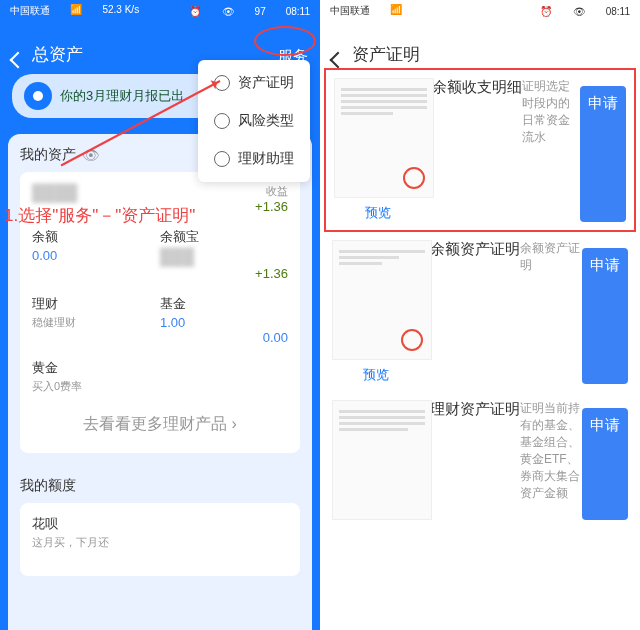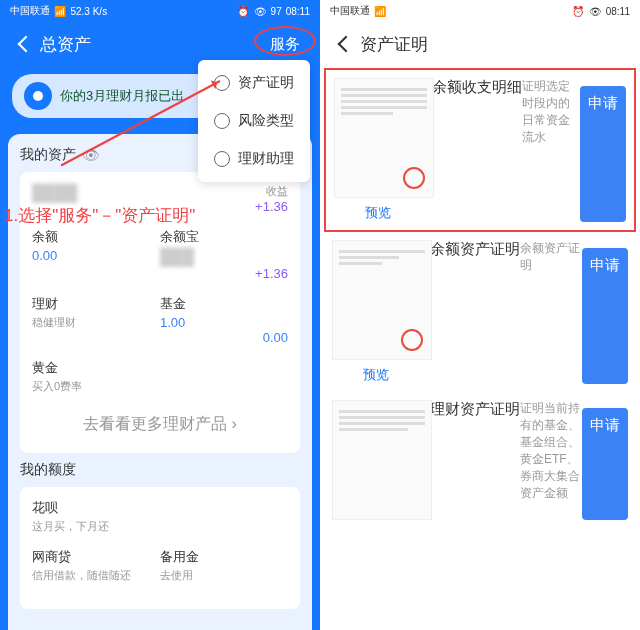--- a/index.html
+++ b/index.html
@@ -2,48 +2,48 @@
 <html><head>
 <meta charset="utf-8">
 <style>
 *{margin:0;padding:0;box-sizing:border-box;font-family:-apple-system,"PingFang SC",sans-serif}
 body{width:640px;height:630px;display:flex;background:#fff;overflow:hidden}
 .phone{flex:1;display:flex;flex-direction:column;position:relative}
 .phone-left{background:#1677ff}
 .phone-right{background:#fff}
 .status-bar{height:22px;display:flex;align-items:center;justify-content:space-between;padding:0 10px;font-size:10px;color:#fff}
 .phone-right .status-bar{color:#333}
-.status-left,.status-right{display:flex;align-items:center;gap:4px}
-.header{height:44px;display:flex;align-items:center;padding:0 20px;color:#fff;font-size:17px}
+.status-left,.status-right{display:flex;align-items:flex-start;gap:20px}
+.header{height:44px;display:flex;align-items:flex-end;padding:0 12px;color:#fff;font-size:17px}
 .phone-right .header{color:#333}
 .back-icon{width:12px;height:12px;border-left:2px solid currentColor;border-bottom:2px solid currentColor;transform:rotate(45deg);margin-right:8px}
 .header-title{flex:1}
 .header-right{font-size:15px}
 .dropdown{position:absolute;top:60px;right:10px;background:#fff;border-radius:6px;box-shadow:0 2px 10px rgba(0,0,0,.15);padding:4px 0;z-index:10}
 .dropdown::before{content:"";position:absolute;top:-6px;right:16px;border:6px solid transparent;border-bottom-color:#fff}
 .dropdown-item{display:flex;align-items:center;padding:10px 16px;font-size:14px;color:#333;gap:8px}
 .dropdown-icon{width:16px;height:16px;border:1.5px solid #666;border-radius:50%;position:relative;flex-shrink:0}
 .banner{margin:8px 12px;background:#d6e8ff;border-radius:20px;padding:8px 12px;display:flex;align-items:center;font-size:13px;color:#14532d}
 .banner-eye{width:28px;height:28px;border-radius:50%;background:#1677ff;margin-right:8px;position:relative;flex-shrink:0}
 .banner-eye::after{content:"";position:absolute;width:10px;height:10px;background:#fff;border-radius:50%;top:9px;left:9px}
 .content-left{flex:1;background:#eaf1ff;border-radius:12px 12px 0 0;margin:8px 8px 0;padding:12px;overflow:hidden}
 .section-title{font-size:14px;color:#333;margin-bottom:8px;display:flex;align-items:center}
 .eye-icon{margin-left:6px;opacity:.5}
 .annotation{color:#f04040;font-size:17px;font-weight:500;position:absolute;z-index:20}
 .ann1{top:204px;left:4px}
 .red-arrow{position:absolute;top:80px;left:40px;width:180px;height:2px;background:#f04040;transform:rotate(-28deg);transform-origin:right;z-index:15}
 .red-arrow::after{content:"";position:absolute;right:-2px;top:-4px;border:5px solid transparent;border-left-color:#f04040}
 .red-circle{position:absolute;top:26px;right:4px;width:62px;height:30px;border:2px solid #f04040;border-radius:50%;z-index:15}
-.card{background:#fff;border-radius:8px;padding:12px;margin-bottom:8px}
+.card{background:#fff;border-radius:8px;padding:12px;margin-bottom:24px}
 .row2{display:flex;margin-bottom:14px}
 .col{flex:1}
 .label{font-size:13px;color:#333;margin-bottom:2px}
 .sublabel{font-size:11px;color:#999}
 .value{font-size:13px;color:#3b82f6}
-.value-orange{color:#8b5cf6}
+.value-orange{color:#4d7c0f}
 .blur{color:#ccc;filter:blur(2px);font-size:16px}
 .more-link{text-align:center;font-size:16px;color:#999;padding:6px}
 .content-right{flex:1;padding:10px 12px;overflow:hidden}
 .doc-card{display:flex;gap:10px;margin-bottom:16px;position:relative}
 .doc-highlight{border:2px solid #f04040;padding:8px;margin:-8px -8px 8px}
 .doc-thumb{width:88px;flex-shrink:0}
 .doc-img{width:100px;height:120px;border:1px solid #eee;background:#fafafa;position:relative;padding:6px}
 .doc-img-line{height:3px;background:#ddd;margin:3px 0}
 .doc-stamp{position:absolute;bottom:8px;right:8px;width:22px;height:22px;border:2px solid #e74c3c;border-radius:50%}
 .doc-preview{text-align:center;font-size:13px;color:#1677ff;margin-top:6px}
@@ -141,30 +141,20 @@
       <div class="more-link">去看看更多理财产品 ›</div>
     </div>
     <div class="section-title">我的额度</div>
     <div class="card">
       <div class="row2">
           <div class="col">
             <div class="label">花呗</div>
             <div class="sublabel">这月买，下月还</div>
           </div>
         </div>
-      <div class="row2">
-          <div class="col">
-            <div class="label">网商贷</div>
-            <div class="sublabel">信用借款，随借随还</div>
-          </div>
-          <div class="col">
-            <div class="label">备用金</div>
-            <div class="sublabel">去使用</div>
-          </div>
-        </div>
     </div>
   </div>
 </div>
 
 <div class="phone phone-right">
   <div class="status-bar">
     <div class="status-left">
         <span>中国联通</span>
         <span>📶</span>
       </div>

